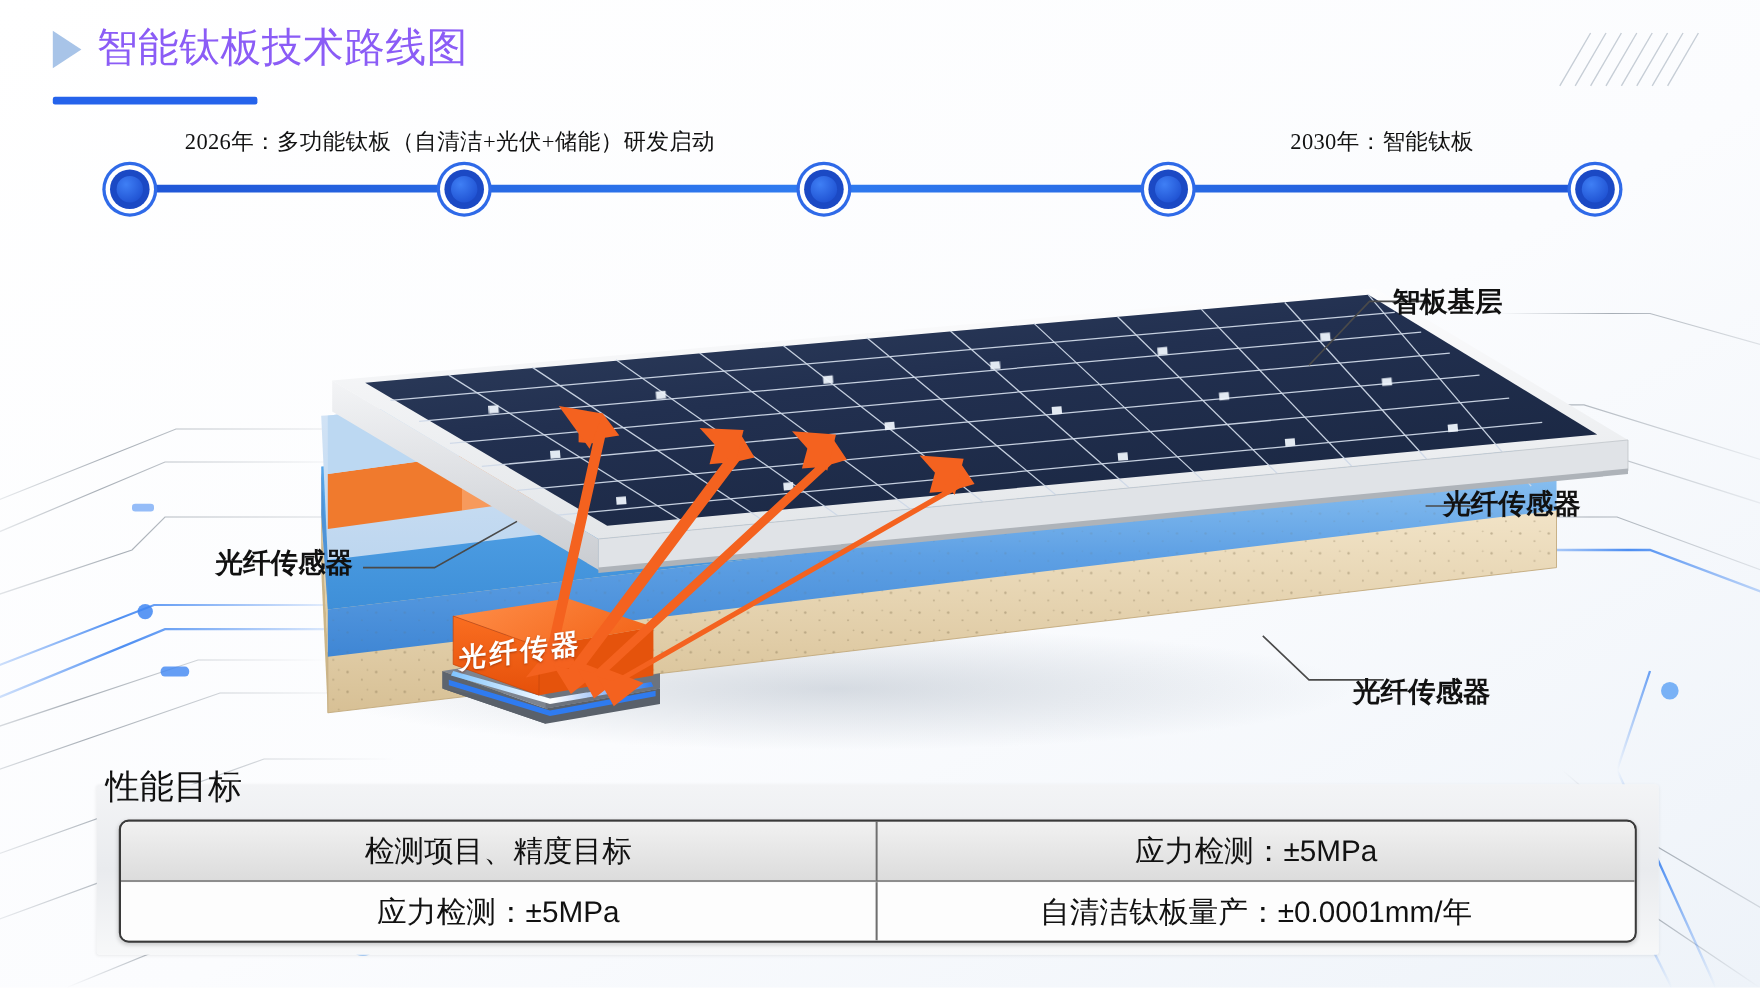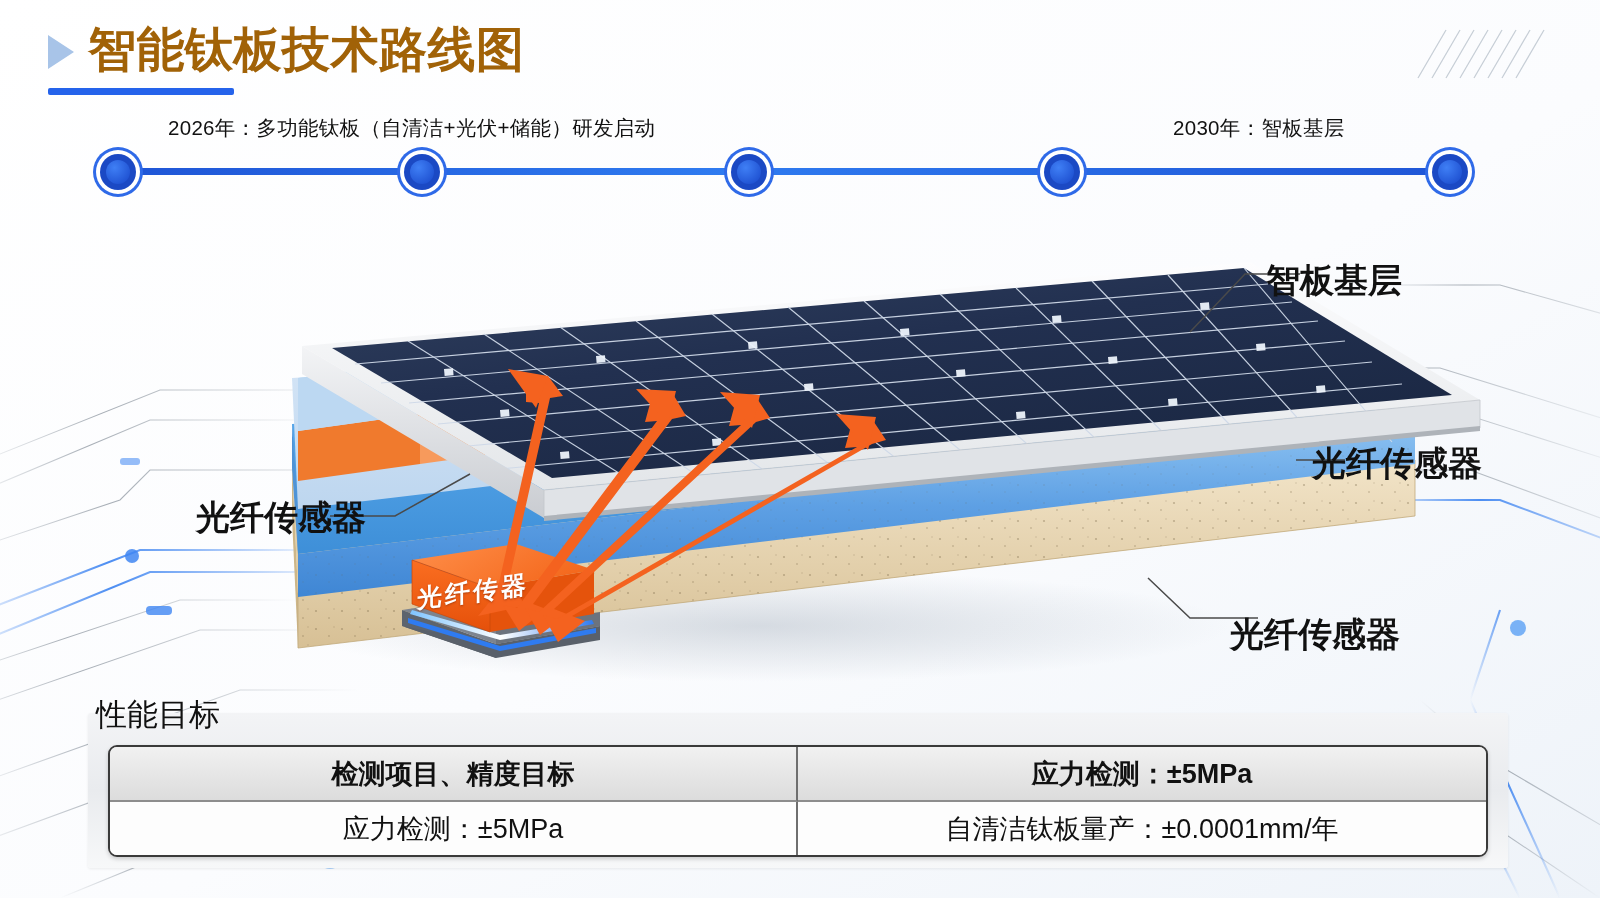--- a/index.html
+++ b/index.html
@@ -12,62 +12,62 @@
 
   
   #bg-decor{position:absolute;inset:0;z-index:0;pointer-events:none;}
   #bg-decor svg{display:block;width:1600px;height:898px;}
 
   
   .header{position:absolute;left:48px;top:18px;z-index:6;}
   .hdr-row{display:flex;align-items:center;gap:14px;}
   .tri-bullet{width:0;height:0;border-top:17px solid transparent;border-bottom:17px solid transparent;
     border-left:26px solid #a8c4e8;flex:none;margin-top:3px;}
-  .title-main{font-size:48px;font-weight:bold;letter-spacing:.5px;white-space:nowrap;color:#a16207;}
+  .title-main{font-size:37px;font-weight:normal;letter-spacing:.5px;white-space:nowrap;color:#8b5cf6;}
   .title-sub{font-size:32px;font-weight:bold;margin-left:12px;color:#111;}
   .title-underline{position:absolute;left:48px;top:88px;width:186px;height:7px;background:#2563eb;border-radius:2px;z-index:6;}
 
   
   .timeline{position:absolute;left:0;top:108px;width:1600px;height:110px;z-index:6;}
   .tl-line{position:absolute;left:118px;top:60px;width:1350px;height:7px;
     background:linear-gradient(90deg,#1f55d6,#2f7bf0 45%,#1f55d6);border-radius:4px;}
   .tl-dot{position:absolute;top:46px;width:36px;height:36px;border-radius:50%;
     background:#1b49c4;box-shadow:0 0 0 4px #ffffff, 0 0 0 7px #2f6ae8;}
   .tl-dot i{position:absolute;left:6px;top:6px;width:24px;height:24px;border-radius:50%;
     background:radial-gradient(circle at 36% 32%,#3f7ff5,#1746c9);display:block;}
-  .tl-label{position:absolute;font-size:20.5px;color:#111;white-space:nowrap;letter-spacing:.3px;}
+  .tl-label{position:absolute;font-size:20.5px;color:#111;white-space:nowrap;letter-spacing:.3px;font-family:Liberation Serif, serif;}
   .tl-label.above{top:6px;}
   .tl-label.below{top:82px;}
 
   
   #stage{position:absolute;left:0;top:228px;width:1600px;height:470px;z-index:3;}
   #stage svg{display:block;width:1600px;height:470px;}
 
   
   .sensor-label{position:absolute;z-index:5;left:417px;top:575px;
     font-size:25px;font-weight:bold;color:#ffffff;letter-spacing:3px;
     transform:skewY(-7.5deg);text-shadow:0 1px 2px rgba(120,35,0,.55);
     white-space:nowrap;pointer-events:none;}
 
   
-  .callout{position:absolute;z-index:7;font-size:34px;font-weight:bold;color:#111;white-space:nowrap;}
+  .callout{position:absolute;z-index:7;font-size:25px;font-weight:bold;color:#111;white-space:nowrap;}
 
   
   .panel{position:absolute;left:88px;top:713px;width:1420px;height:155px;z-index:4;
     background:linear-gradient(180deg,#f3f4f6 0%,#e9ebee 50%,#f7f8f9 100%);
     border-radius:3px;box-shadow:0 1px 3px rgba(0,0,0,.07);}
   .panel-title{position:absolute;left:96px;top:694px;z-index:8;font-size:31px;font-weight:normal;color:#111;}
   .perf-table{position:absolute;left:108px;top:745px;width:1380px;z-index:8;
     border-collapse:separate;border-spacing:0;
     border:2.5px solid #3a3a3a;border-radius:9px;overflow:hidden;
     box-shadow:0 2px 4px rgba(0,0,0,.18);background:#fff;}
   .perf-table td{height:53px;text-align:center;vertical-align:middle;
     font-size:27px;color:#111;padding:0 8px;}
   .perf-table tr.head td{background:linear-gradient(180deg,#f1f1f1,#dcdcdc);
-    border-bottom:2px solid #8d8d8d;font-weight:bold;}
+    border-bottom:2px solid #8d8d8d;font-weight:normal;}
   .perf-table tr.body td{background:#fdfdfd;}
   .perf-table td.colsep{border-right:2px solid #6f6f6f;}
   .perf-table td.c0{width:50%;}
 </style>
 </head>
 <body>
 
 <div id="bg-decor">
   <svg viewBox="0 0 1600 898" xmlns="http://www.w3.org/2000/svg">
     <defs>
@@ -157,21 +157,21 @@
       <i></i>
     </div>
   <div class="tl-dot" style="left:1044px">
       <i></i>
     </div>
   <div class="tl-dot" style="left:1432px">
       <i></i>
     </div>
 
   <div class="tl-label above" style="left:168px">2026年：多功能钛板（自清洁+光伏+储能）研发启动</div>
-  <div class="tl-label above" style="left:1173px">2030年：智板基层</div>
+  <div class="tl-label above" style="left:1173px">2030年：智能钛板</div>
 </div>
 
 <div id="stage">
   <svg viewBox="0 0 1600 470" xmlns="http://www.w3.org/2000/svg">
     <defs>
       <linearGradient id="cellTop" x1="0" y1="0" x2="0.7" y2="1">
         <stop offset="0%" stop-color="#31415f"></stop>
         <stop offset="45%" stop-color="#223050"></stop>
         <stop offset="100%" stop-color="#1a2742"></stop>
       </linearGradient>

